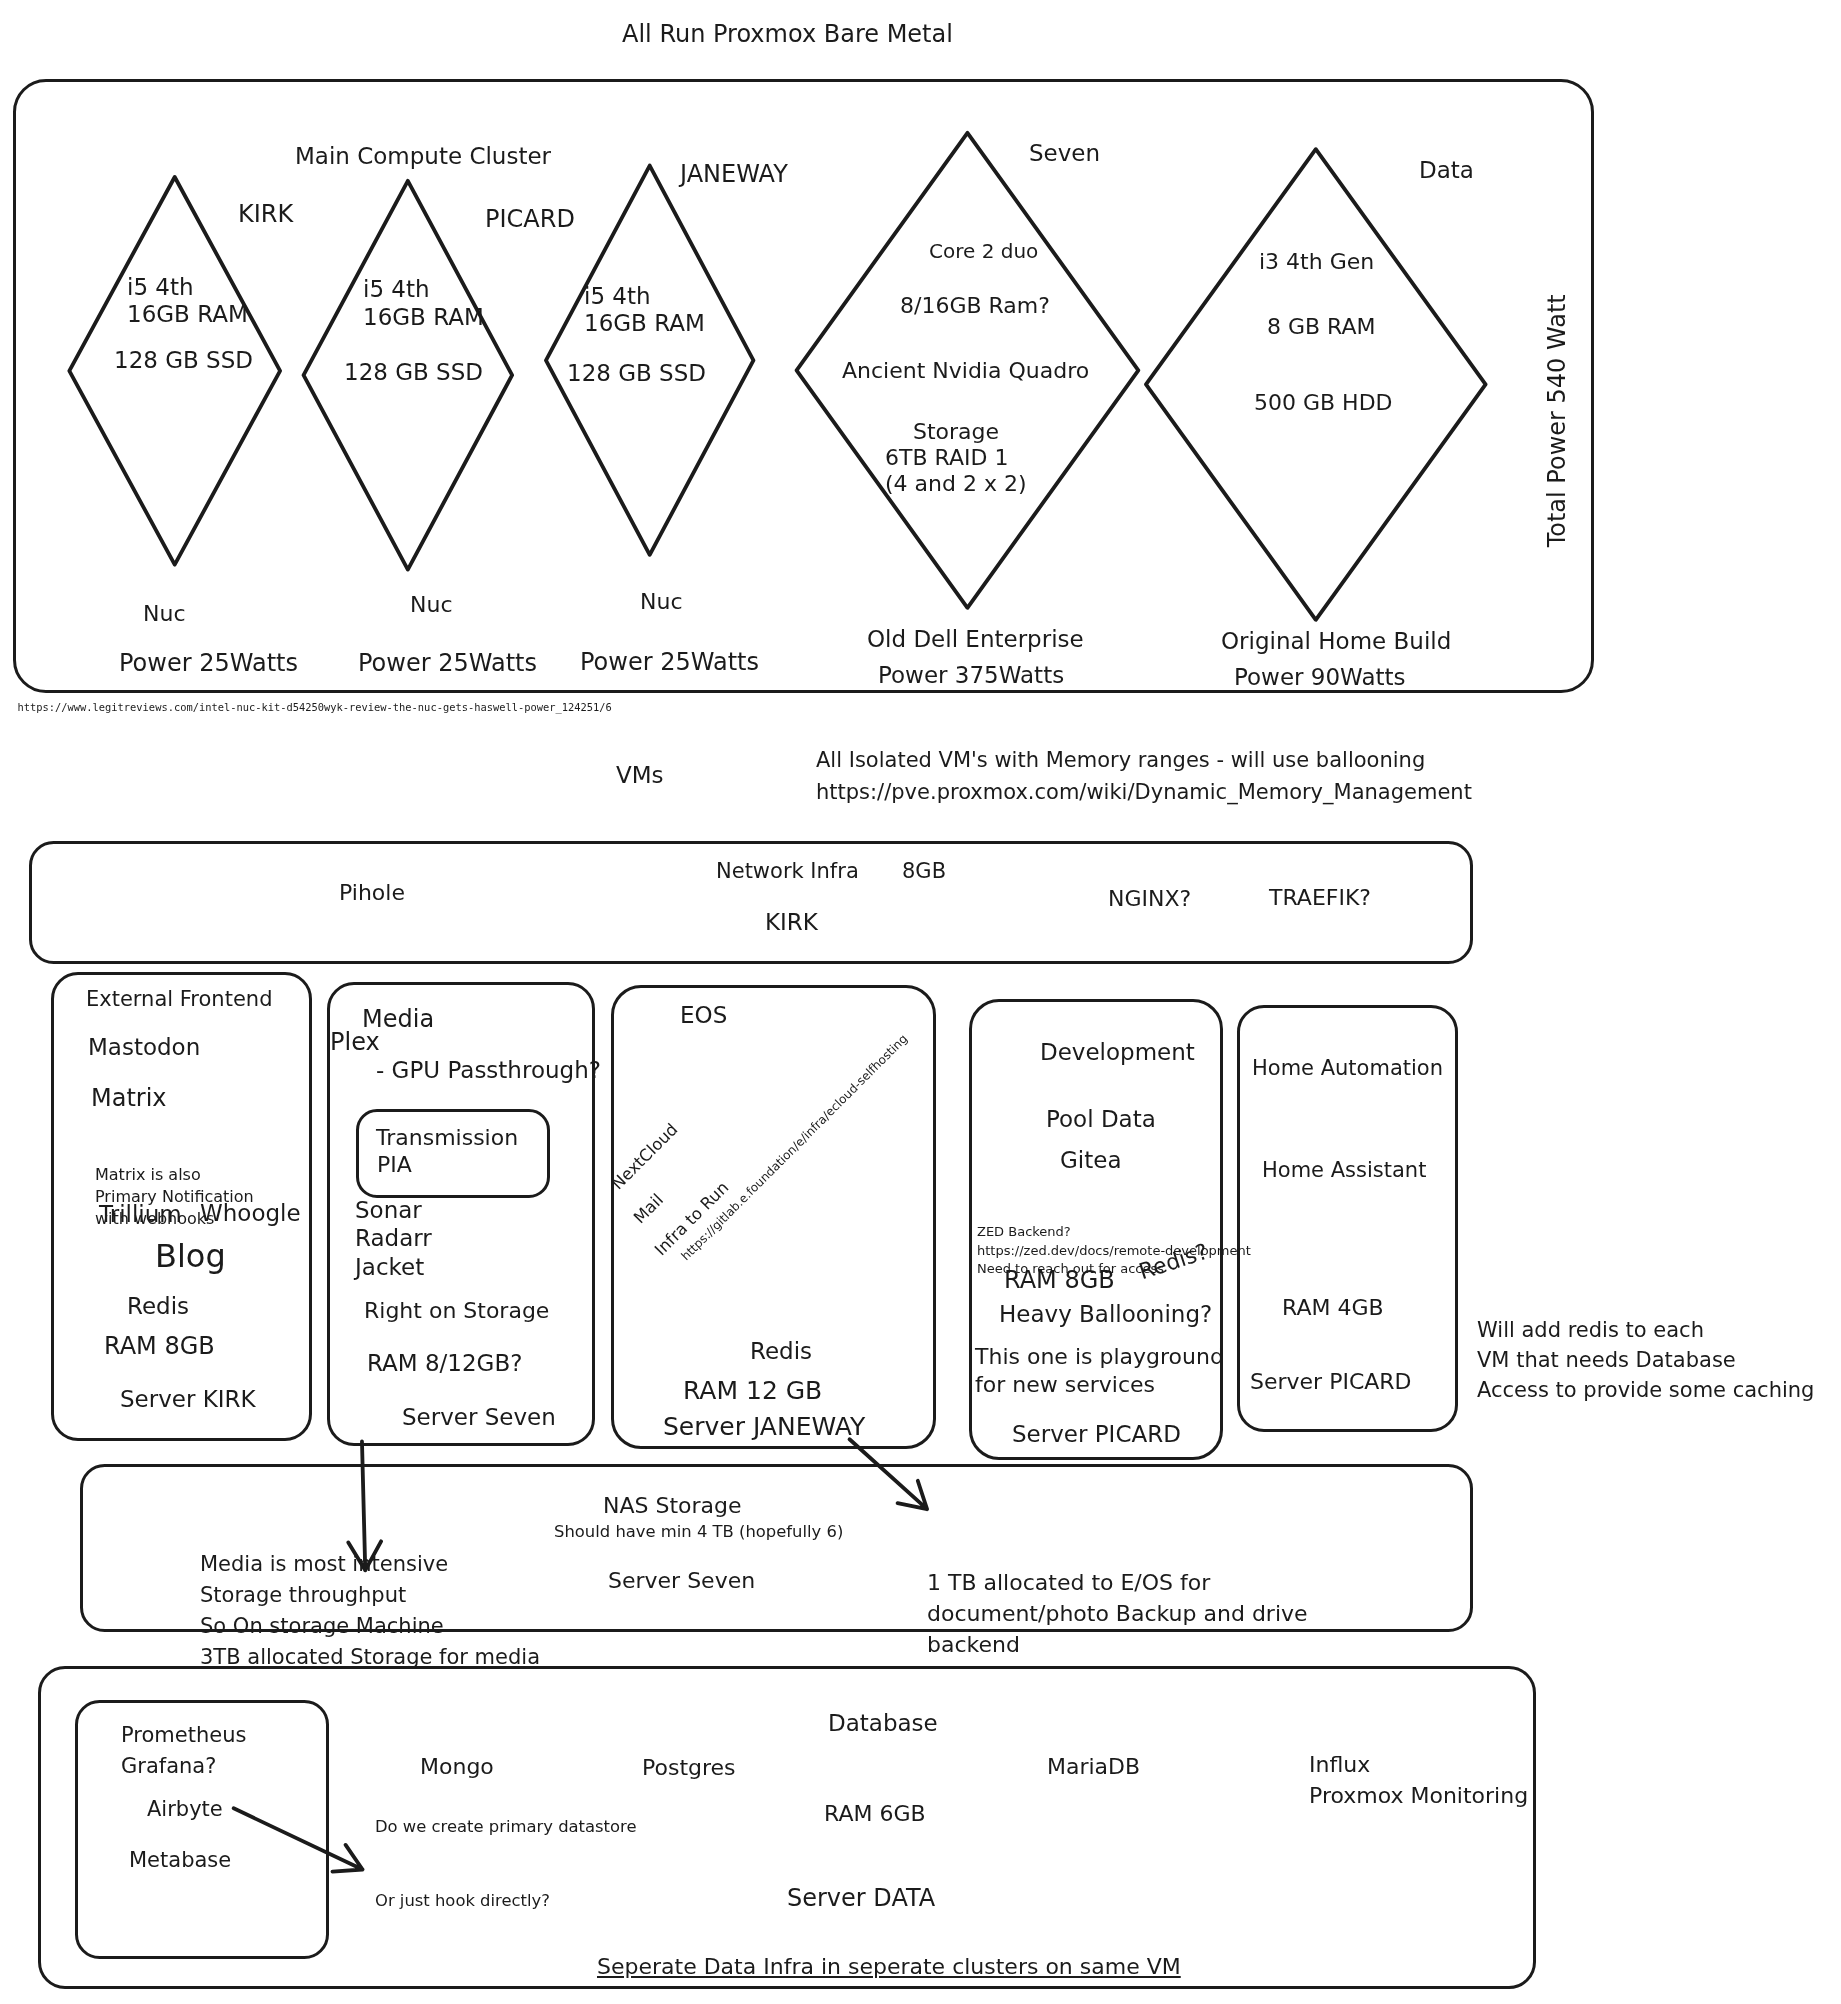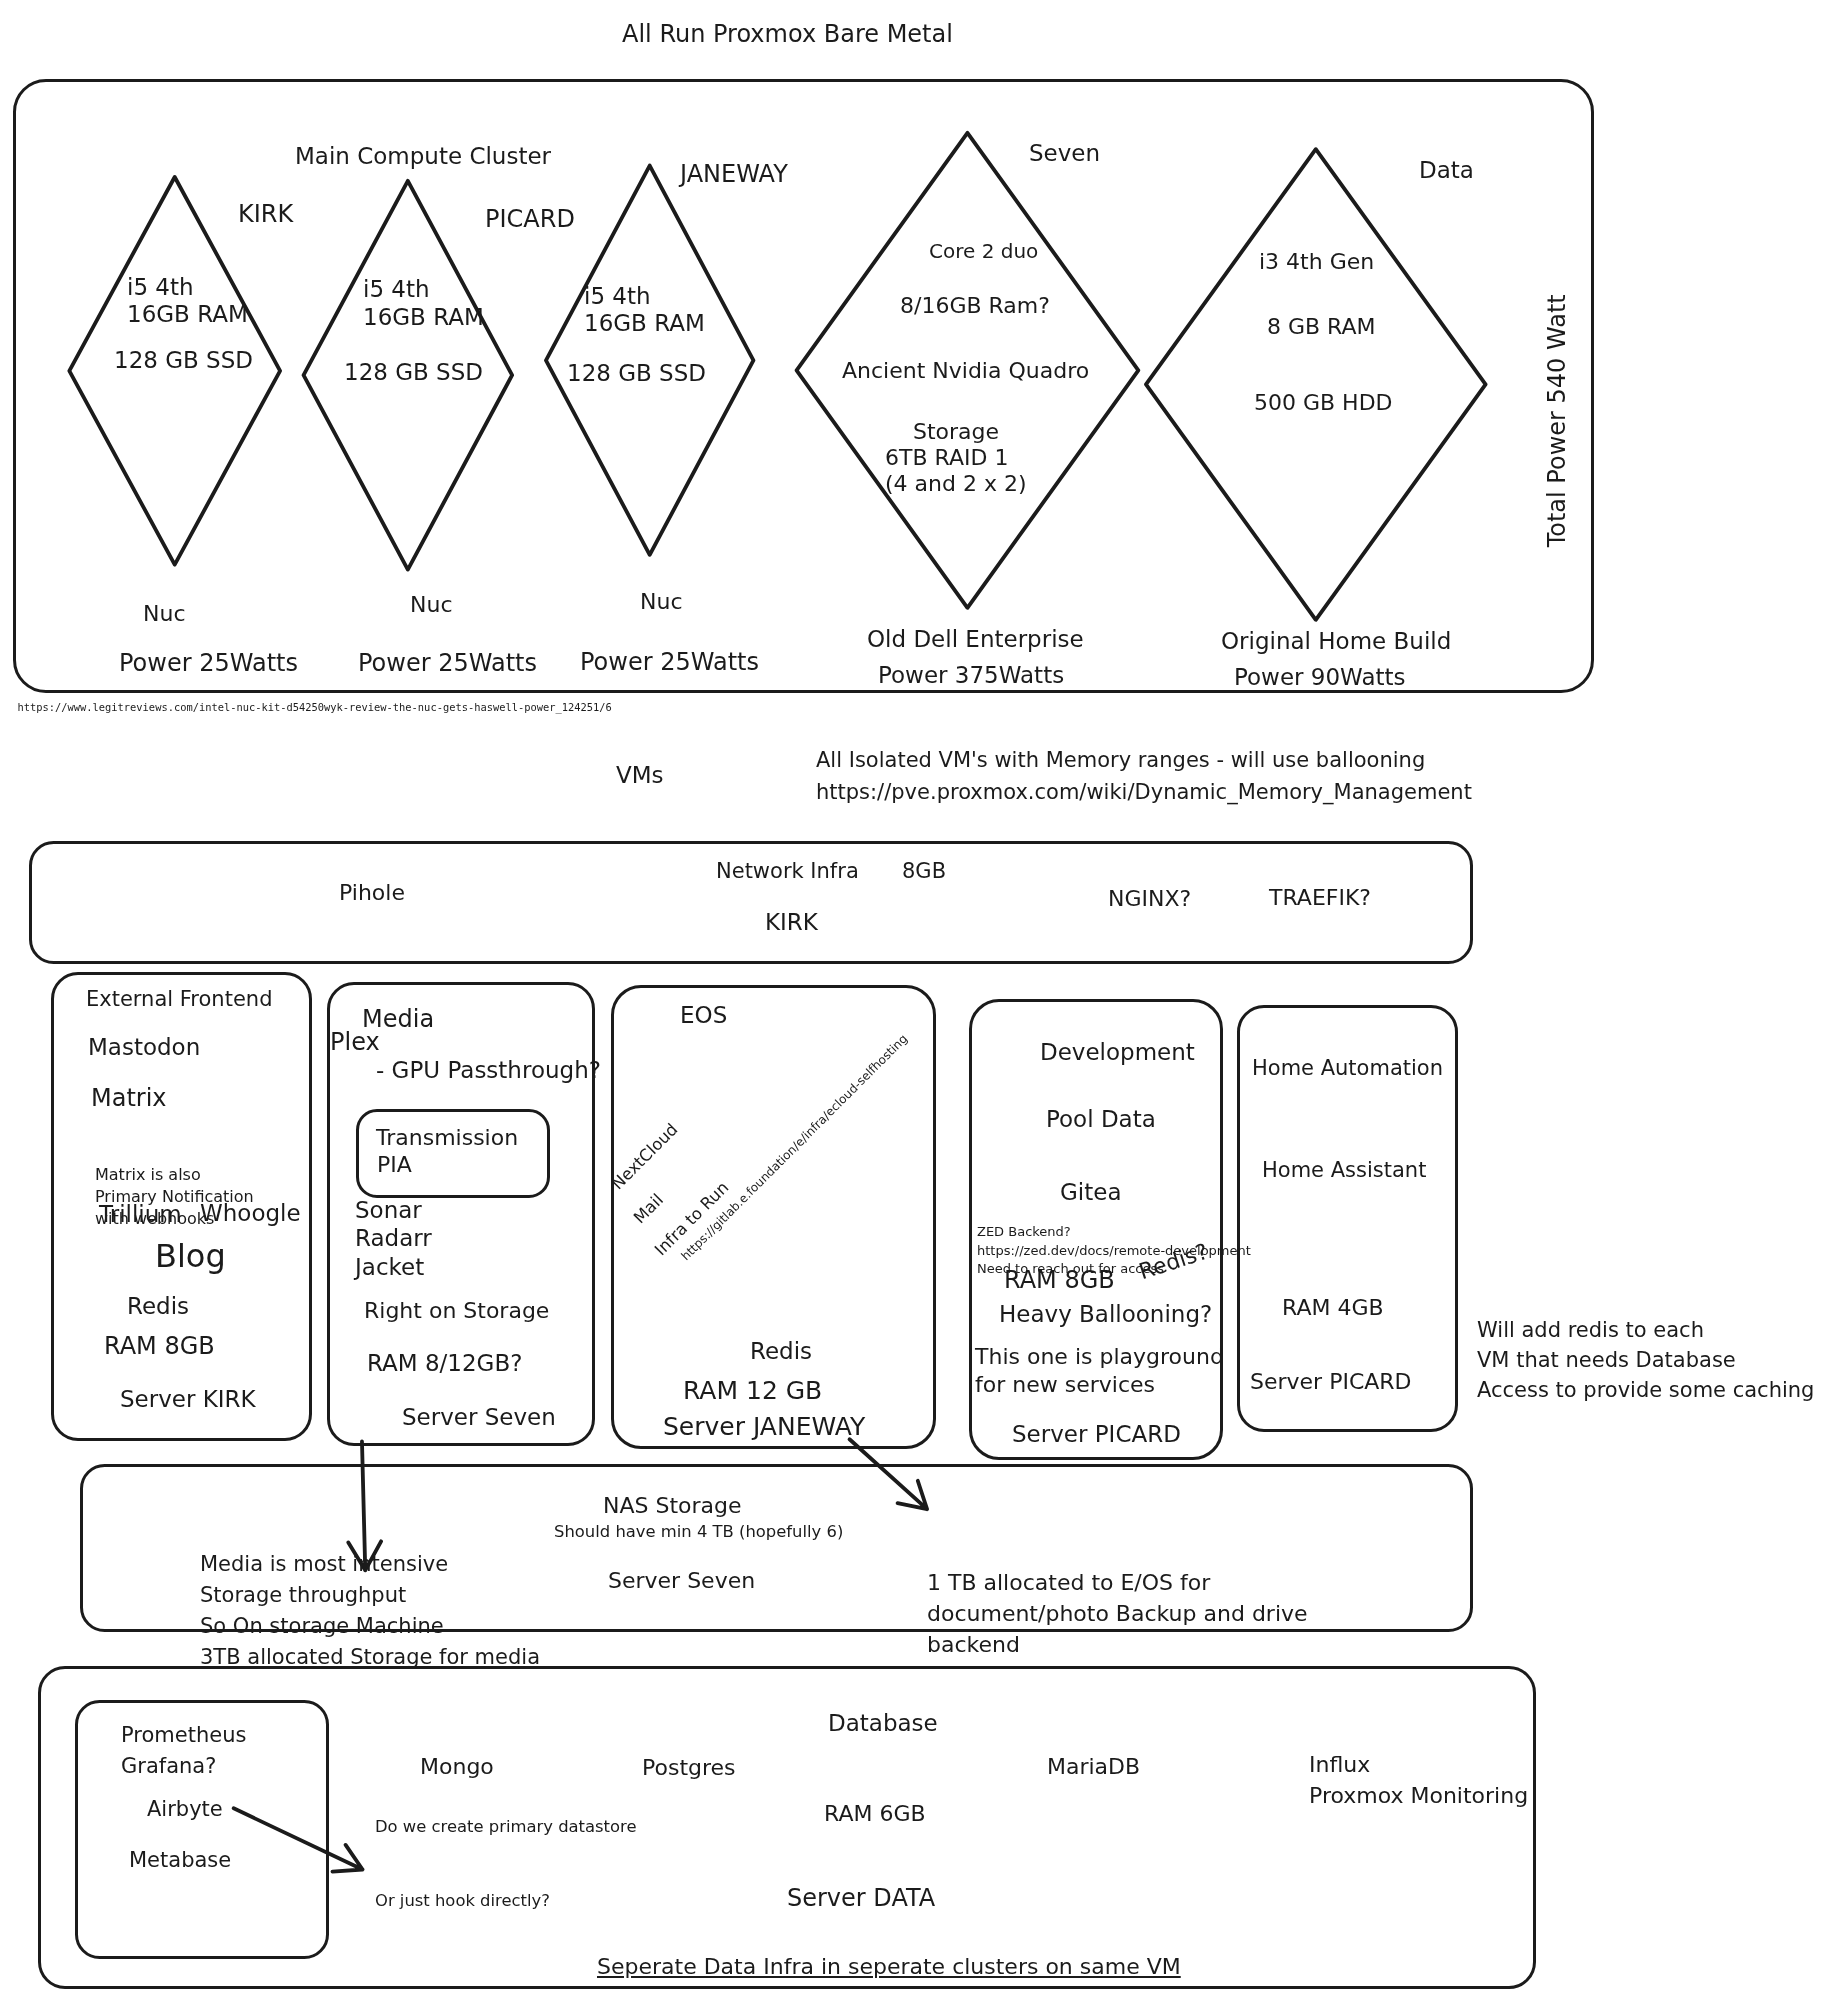--- a/index.html
+++ b/index.html
@@ -120,21 +120,21 @@
   <div class="t rot45" style="left:644px;top:1209px;font-size:16.4px;">Mail</div>
   <div class="t rot45" style="left:665px;top:1241px;font-size:16.4px;">Infra to Run</div>
   <div class="t rot45" style="left:689px;top:1250px;font-size:12px;">https://gitlab.e.foundation/e/infra/ecloud-selfhosting</div>
   <div class="t" style="left:750px;top:1338px;font-size:23px;">Redis</div>
   <div class="t" style="left:683px;top:1377px;font-size:25px;">RAM 12 GB</div>
   <div class="t" style="left:663px;top:1413px;font-size:25px;">Server JANEWAY</div>
 
   <div class="box" style="left:969px;top:999px;width:248px;height:455px;border-radius:30px;"></div>
   <div class="t" style="left:1040px;top:1039px;font-size:23px;">Development</div>
   <div class="t" style="left:1046px;top:1106px;font-size:23px;">Pool Data</div>
-  <div class="t" style="left:1060px;top:1179px;font-size:23px;">Gitea</div>
+  <div class="t" style="left:1060px;top:1147px;font-size:23px;">Gitea</div>
   <div class="t lines" style="left:977px;top:1186px;font-size:13px;line-height:18.6px;">
     <span>ZED Backend?</span><span>https://zed.dev/docs/remote-development</span><span>Need to reach out for access</span>
   </div>
   <div class="t" style="left:1004px;top:1267px;font-size:24px;">RAM 8GB</div>
   <div class="t" style="left:1138px;top:1249px;font-size:22px;transform:rotate(-18deg);">Redis?</div>
   <div class="t" style="left:999px;top:1301px;font-size:23px;">Heavy Ballooning?</div>
   <div class="t" style="left:975px;top:1344px;font-size:22px;">This one is playground</div>
   <div class="t" style="left:975px;top:1372px;font-size:22px;">for new services</div>
   <div class="t" style="left:1012px;top:1421px;font-size:23px;">Server PICARD</div>
 

